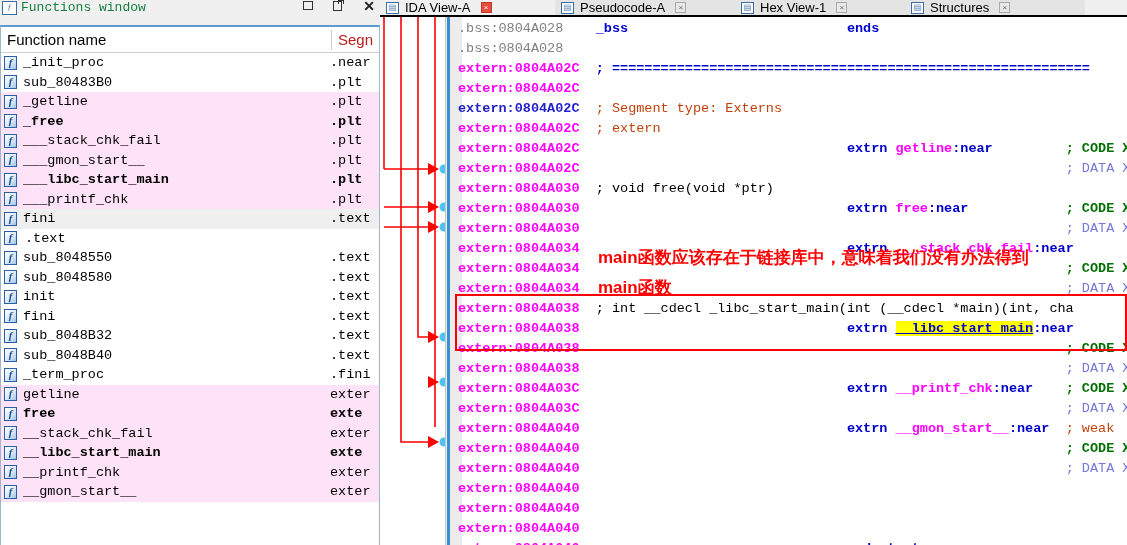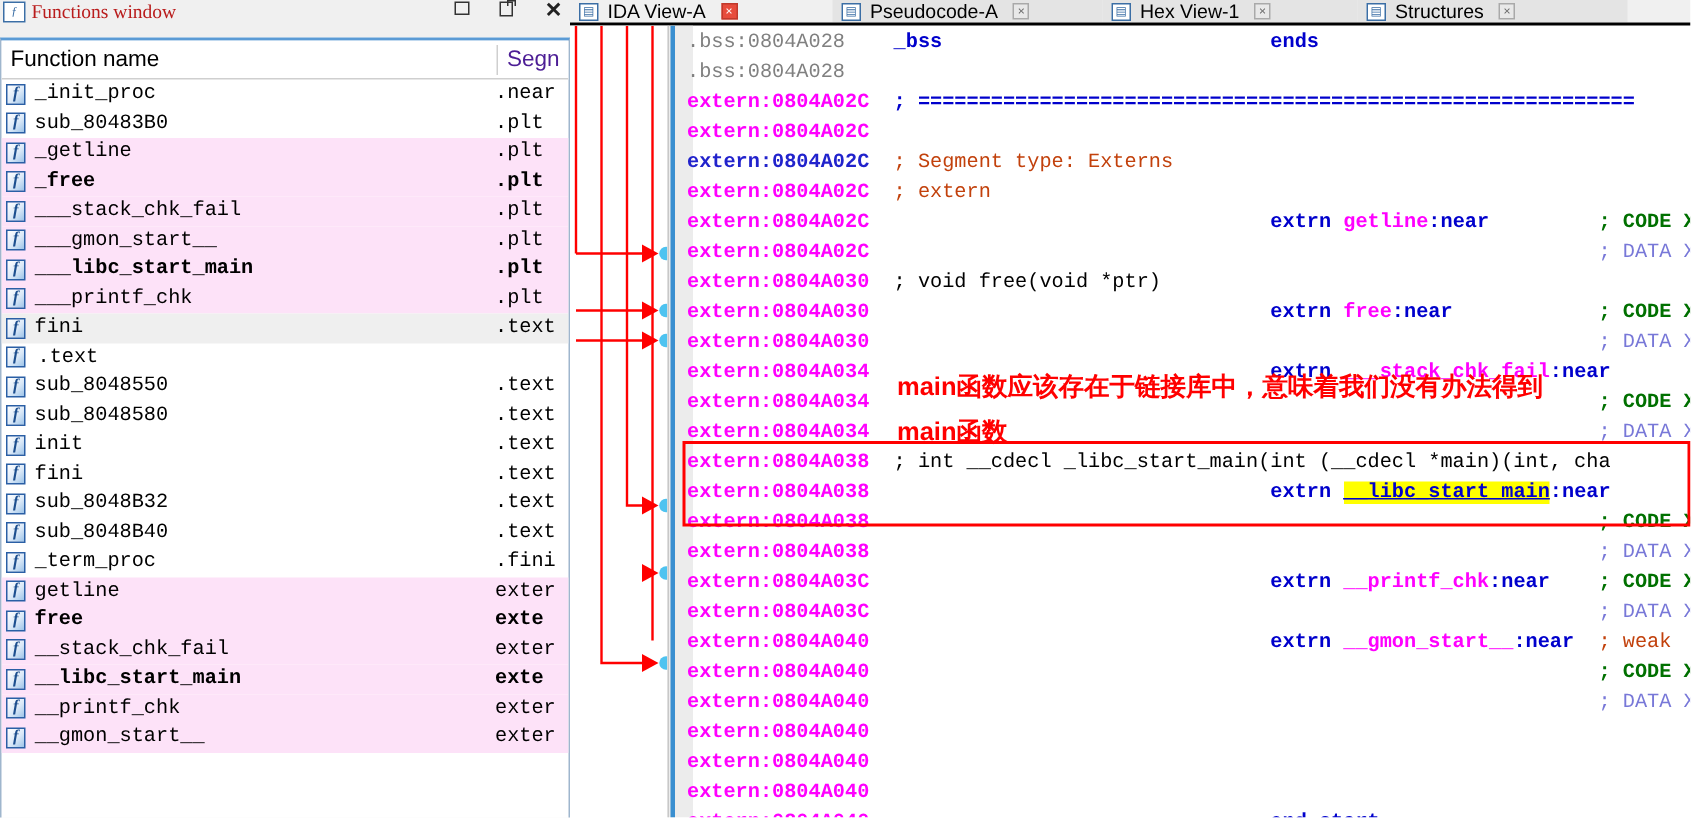--- a/index.html
+++ b/index.html
@@ -20,22 +20,22 @@
     background:#f0f0f0;
     display:flex;align-items:center;
   }
   #fw-titlebar .tb-icon{
     width:13px;height:12px;margin-left:2px;margin-right:4px;
     border:1px solid #3b6ea5;background:#ffffff;
     font-size:8px;line-height:11px;text-align:center;color:#3b6ea5;
     font-style:italic;font-family:"Liberation Serif",serif;
   }
   #fw-title{
-    font-size:13px;color:#b91c1c;white-space:nowrap;
-    font-family:Liberation Serif, serif;
+    font-size:13px;color:#15803d;white-space:nowrap;
+    font-family:Liberation Mono, monospace;
   }
   #fw-winbtns{position:absolute;right:4px;top:0px;display:flex;gap:16px;}
   #fw-winbtns .wb{width:14px;height:14px;position:relative;cursor:default;}
   .wb-min::after{content:"";position:absolute;left:1px;top:1px;width:10px;height:9px;border:1.5px solid #333;box-sizing:border-box;}
   .wb-max::after{content:"";position:absolute;left:1px;top:1px;width:9px;height:10px;border:1.5px solid #333;box-sizing:border-box;border-top-width:1.5px;}
   .wb-max::before{content:"";position:absolute;left:6px;top:0px;width:6px;height:4px;border:1.5px solid #333;border-bottom:none;box-sizing:border-box;}
   .wb-close{font-size:14px;line-height:13px;text-align:center;color:#222;font-weight:600;}
 
   #fw-body{
     position:absolute;left:0;top:25px;width:380px;height:530px;
@@ -45,21 +45,21 @@
   #fw-header{
     height:26px;display:flex;align-items:center;
     border-bottom:1px solid #cfcfcf;background:#ffffff;
     box-sizing:border-box;
   }
   #fw-header .col-name{
     width:330px;padding-left:6px;font-size:15px;color:#000;
     font-family:"Liberation Sans",sans-serif;box-sizing:border-box;
   }
   #fw-header .col-seg{
-    flex:1;padding-left:6px;font-size:15px;color:#4c1d95;
+    flex:1;padding-left:6px;font-size:15px;color:#b91c1c;
     border-left:1px solid #cfcfcf;box-sizing:border-box;height:20px;line-height:20px;
   }
   .fn-row{
     height:19.5px;display:flex;align-items:center;
     font-family:"Liberation Mono","DejaVu Sans Mono",monospace;
     font-size:13.5px;color:#000;box-sizing:border-box;
     white-space:nowrap;
   }
   .fn-row.pink{background:#fde2f8;}
   .fn-row.gray{background:#efefef;}

